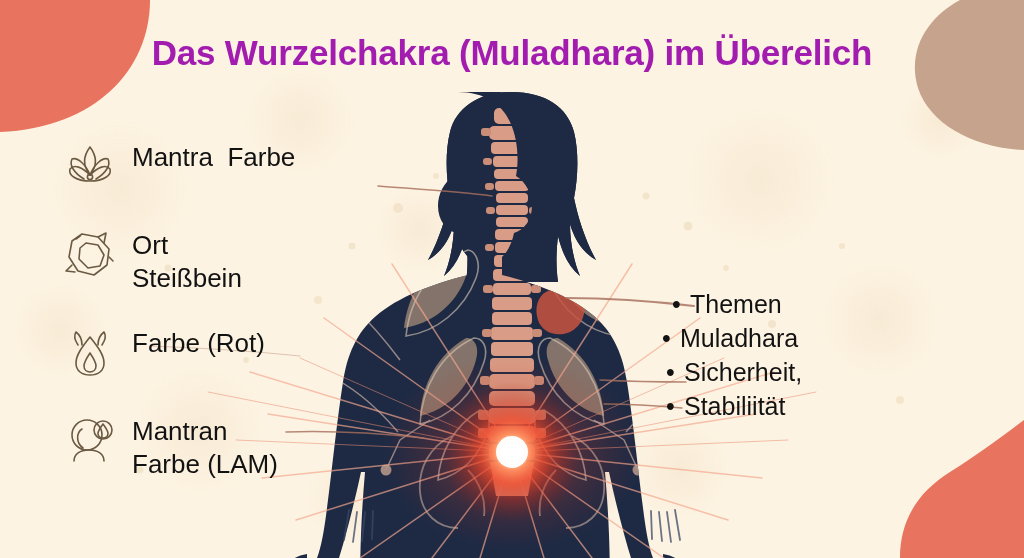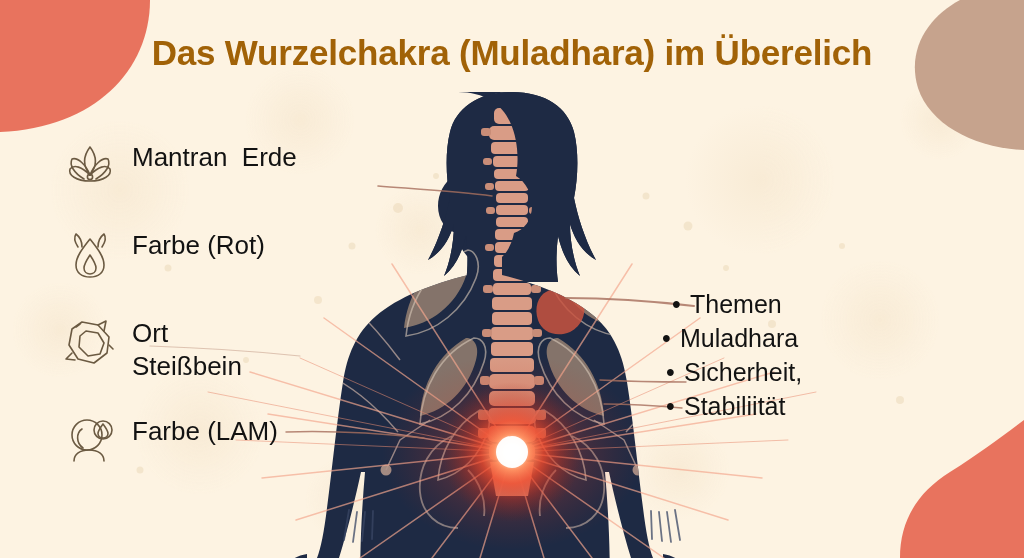--- a/index.html
+++ b/index.html
@@ -18,21 +18,21 @@
   svg.layer { display:block; }
 
   
   #title {
     position:absolute;
     left:0; top:33px;
     width:1024px;
     text-align:center;
     font-size:35px;
     font-weight:bold;
-    color:#a16207;
+    color:#a21caf;
     letter-spacing:-0.2px;
     white-space:nowrap;
     z-index:20;
   }
 
   
   #left-labels {
     position:absolute;
     left:62px; top:135px;
     width:300px;
@@ -441,37 +441,23 @@
           <g stroke="#6B5A42" stroke-width="1.6" fill="none" stroke-linejoin="round" stroke-linecap="round">
             <path d="M28 10 C22 18 20 28 28 38 C36 28 34 18 28 10 Z"></path>
             <path d="M28 38 C20 30 12 27 8 32 C6 38 14 44 28 44 C42 44 50 38 48 32 C44 27 36 30 28 38 Z"></path>
             <path d="M28 38 C24 28 16 20 10 22 C7 28 12 36 22 42"></path>
             <path d="M28 38 C32 28 40 20 46 22 C49 28 44 36 34 42"></path>
             <circle cx="28" cy="40" r="2.6"></circle>
           </g>
         </svg>
       </span>
       <span class="lbl-text">
-        <span>Mantran</span>
-        <span>&nbsp;</span><span>Erde</span>
-      </span>
-    </div>
-
-    <div class="lbl-row">
-      <span class="lbl-icon">
-        <svg viewBox="0 0 56 56">
-          <g stroke="#6B5A42" stroke-width="1.6" fill="none" stroke-linejoin="round" stroke-linecap="round">
-            <path d="M28 14 C20 24 14 32 14 40 C14 48 20 52 28 52 C36 52 42 48 42 40 C42 32 36 24 28 14 Z"></path>
-            <path d="M28 30 C24 36 22 40 22 43 C22 47 25 49 28 49 C31 49 34 47 34 43 C34 40 32 36 28 30 Z"></path>
-            <path d="M16 22 C12 16 12 12 14 9 C18 12 20 17 20 22"></path>
-            <path d="M40 22 C44 16 44 12 42 9 C38 12 36 17 36 22"></path>
-          </g>
-        </svg>
-      </span>
-      <span class="lbl-text">Farbe (Rot)</span>
+        <span>Mantra</span>
+        <span>&nbsp;</span><span>Farbe</span>
+      </span>
     </div>
 
     <div class="lbl-row">
       <span class="lbl-icon">
         <svg viewBox="0 0 56 56">
           <g stroke="#6B5A42" stroke-width="1.6" fill="none" stroke-linejoin="round" stroke-linecap="round">
             <path d="M20 9 L36 12 L47 24 L45 40 L32 50 L16 46 L7 32 L10 16 Z"></path>
             <path d="M24 18 L36 20 L42 30 L38 41 L26 43 L17 34 L18 23 Z"></path>
             <path d="M36 12 L44 8 L42 18"></path>
             <path d="M10 40 L4 46 L13 47"></path>
@@ -483,29 +469,44 @@
       <span class="lbl-text">
         <span>Ort</span>
         <span class="l2">Steißbein</span>
       </span>
     </div>
 
     <div class="lbl-row">
       <span class="lbl-icon">
         <svg viewBox="0 0 56 56">
           <g stroke="#6B5A42" stroke-width="1.6" fill="none" stroke-linejoin="round" stroke-linecap="round">
+            <path d="M28 14 C20 24 14 32 14 40 C14 48 20 52 28 52 C36 52 42 48 42 40 C42 32 36 24 28 14 Z"></path>
+            <path d="M28 30 C24 36 22 40 22 43 C22 47 25 49 28 49 C31 49 34 47 34 43 C34 40 32 36 28 30 Z"></path>
+            <path d="M16 22 C12 16 12 12 14 9 C18 12 20 17 20 22"></path>
+            <path d="M40 22 C44 16 44 12 42 9 C38 12 36 17 36 22"></path>
+          </g>
+        </svg>
+      </span>
+      <span class="lbl-text">Farbe (Rot)</span>
+    </div>
+
+    <div class="lbl-row">
+      <span class="lbl-icon">
+        <svg viewBox="0 0 56 56">
+          <g stroke="#6B5A42" stroke-width="1.6" fill="none" stroke-linejoin="round" stroke-linecap="round">
             <circle cx="25" cy="24" r="15"></circle>
             <path d="M20 18 C14 22 14 32 21 37"></path>
             <circle cx="41" cy="19" r="9"></circle>
             <path d="M41 13 C38 17 36 20 36 22.5 C36 25 38 27 41 27 C44 27 46 25 46 22.5 C46 20 44 17 41 13 Z"></path>
             <path d="M12 50 C12 43 18 39 27 39 C36 39 42 43 42 50"></path>
           </g>
         </svg>
       </span>
       <span class="lbl-text">
+        <span>Mantran</span>
         <span class="l2">Farbe (LAM)</span>
       </span>
     </div>
 
   </div>
 
   <div id="right-bullets">
     <div class="bul-row b-i1">
       <span class="bul-dot">•</span>
       <span>Themen</span>

